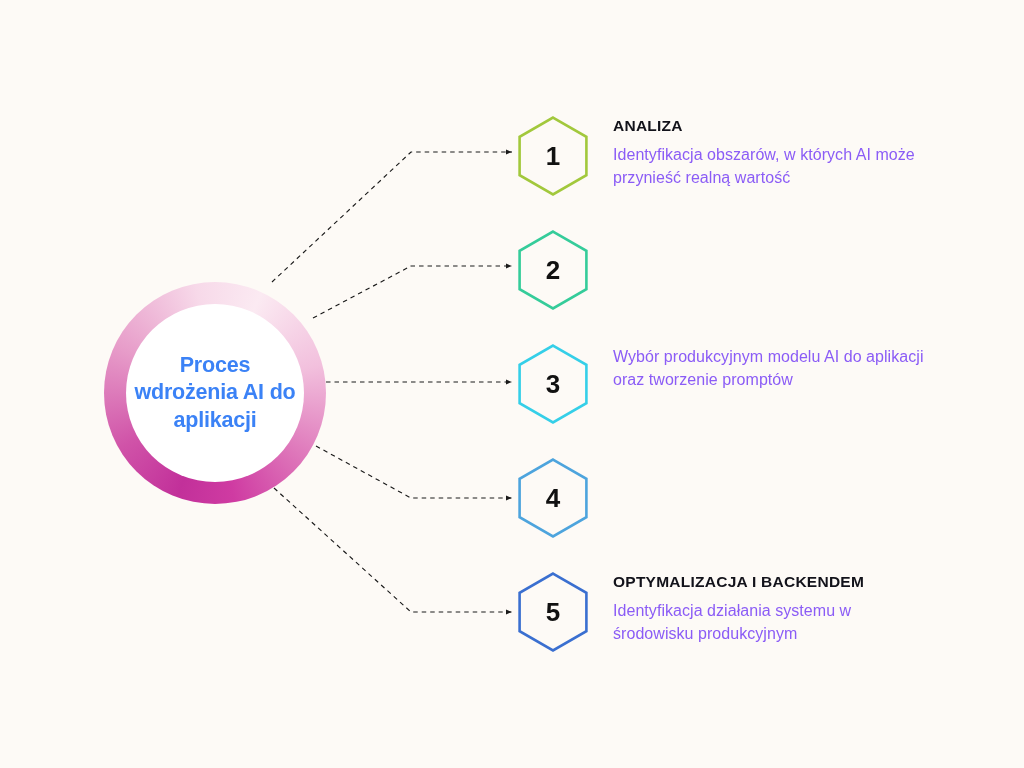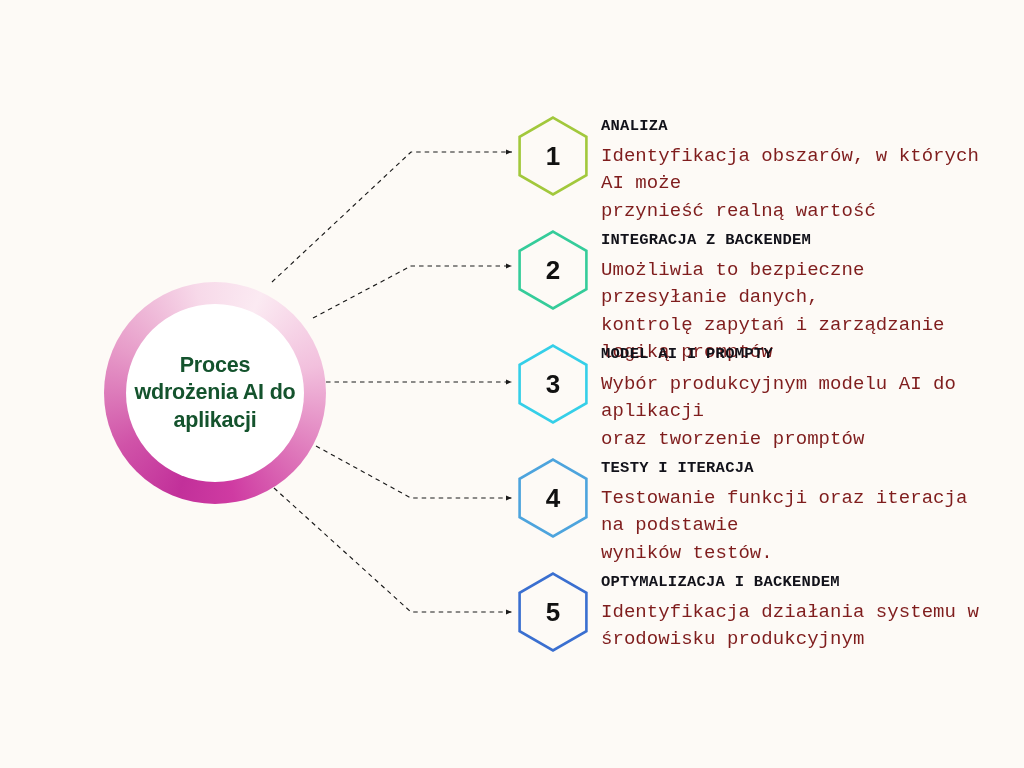--- a/index.html
+++ b/index.html
@@ -61,21 +61,21 @@
     border-radius: 50%;
     background: #ffffff;
     display: flex;
     align-items: center;
     justify-content: center;
     text-align: center;
   }
   #hub-label {
     font-size: 21.5px;
     font-weight: bold;
-    color: #14532d;
+    color: #3b82f6;
     line-height: 1.28;
     letter-spacing: -0.2px;
     white-space: pre-line;
     padding: 0 6px;
   }
 
   
   .step {
     position: absolute;
     left: 518px;
@@ -109,37 +109,36 @@
     height: 80px;
     display: flex;
     align-items: center;
     justify-content: center;
     font-size: 26px;
     font-weight: bold;
     color: #111111;
   }
 
   .step-text {
-    margin-left: 13px;
+    margin-left: 25px;
     padding-top: 1px;
     width: 400px;
-    font-family: Liberation Mono, monospace;
   }
   .step-title {
     font-size: 15.5px;
     font-weight: bold;
     color: #12121a;
     letter-spacing: 0.25px;
     line-height: 1.2;
     margin-bottom: 7px;
     white-space: nowrap;
   }
   .step-desc {
-    font-size: 19px;
-    color: #7f1d1d;
+    font-size: 16px;
+    color: #8b5cf6;
     line-height: 1.45;
     letter-spacing: 0.05px;
     white-space: pre-line;
   }
 </style>
 </head>
 <body style="background: rgb(253, 250, 246);">
 
 <div id="stage">
 
@@ -180,52 +179,41 @@
     </div>
   </div>
 
   <div class="step step-1">
     <div class="hex-wrap">
       <svg class="hex-svg" viewBox="0 0 70 80" xmlns="http://www.w3.org/2000/svg">
         <polygon points="35,1.6 68.4,20.8 68.4,59.2 35,78.4 1.6,59.2 1.6,20.8" fill="none" stroke-width="2.6" stroke="#35cc9a"></polygon>
       </svg>
       <div class="hex-num">2</div>
     </div>
+  </div>
+
+  <div class="step step-2">
+    <div class="hex-wrap">
+      <svg class="hex-svg" viewBox="0 0 70 80" xmlns="http://www.w3.org/2000/svg">
+        <polygon points="35,1.6 68.4,20.8 68.4,59.2 35,78.4 1.6,59.2 1.6,20.8" fill="none" stroke-width="2.6" stroke="#35cfe8"></polygon>
+      </svg>
+      <div class="hex-num">3</div>
+    </div>
     <div class="step-text">
-      <div class="step-title">INTEGRACJA Z BACKENDEM</div>
-      <div class="step-desc">Umożliwia to bezpieczne przesyłanie danych,
-kontrolę zapytań i zarządzanie logiką promptów</div>
-    </div>
-  </div>
-
-  <div class="step step-2">
-    <div class="hex-wrap">
-      <svg class="hex-svg" viewBox="0 0 70 80" xmlns="http://www.w3.org/2000/svg">
-        <polygon points="35,1.6 68.4,20.8 68.4,59.2 35,78.4 1.6,59.2 1.6,20.8" fill="none" stroke-width="2.6" stroke="#35cfe8"></polygon>
-      </svg>
-      <div class="hex-num">3</div>
-    </div>
-    <div class="step-text">
-      <div class="step-title">MODEL AI I PROMPTY</div>
       <div class="step-desc">Wybór produkcyjnym modelu AI do aplikacji
 oraz tworzenie promptów</div>
     </div>
   </div>
 
   <div class="step step-3">
     <div class="hex-wrap">
       <svg class="hex-svg" viewBox="0 0 70 80" xmlns="http://www.w3.org/2000/svg">
         <polygon points="35,1.6 68.4,20.8 68.4,59.2 35,78.4 1.6,59.2 1.6,20.8" fill="none" stroke-width="2.6" stroke="#4da4dd"></polygon>
       </svg>
       <div class="hex-num">4</div>
-    </div>
-    <div class="step-text">
-      <div class="step-title">TESTY I ITERACJA</div>
-      <div class="step-desc">Testowanie funkcji oraz iteracja na podstawie
-wyników testów.</div>
     </div>
   </div>
 
   <div class="step step-4">
     <div class="hex-wrap">
       <svg class="hex-svg" viewBox="0 0 70 80" xmlns="http://www.w3.org/2000/svg">
         <polygon points="35,1.6 68.4,20.8 68.4,59.2 35,78.4 1.6,59.2 1.6,20.8" fill="none" stroke-width="2.6" stroke="#3a6fd0"></polygon>
       </svg>
       <div class="hex-num">5</div>
     </div>

